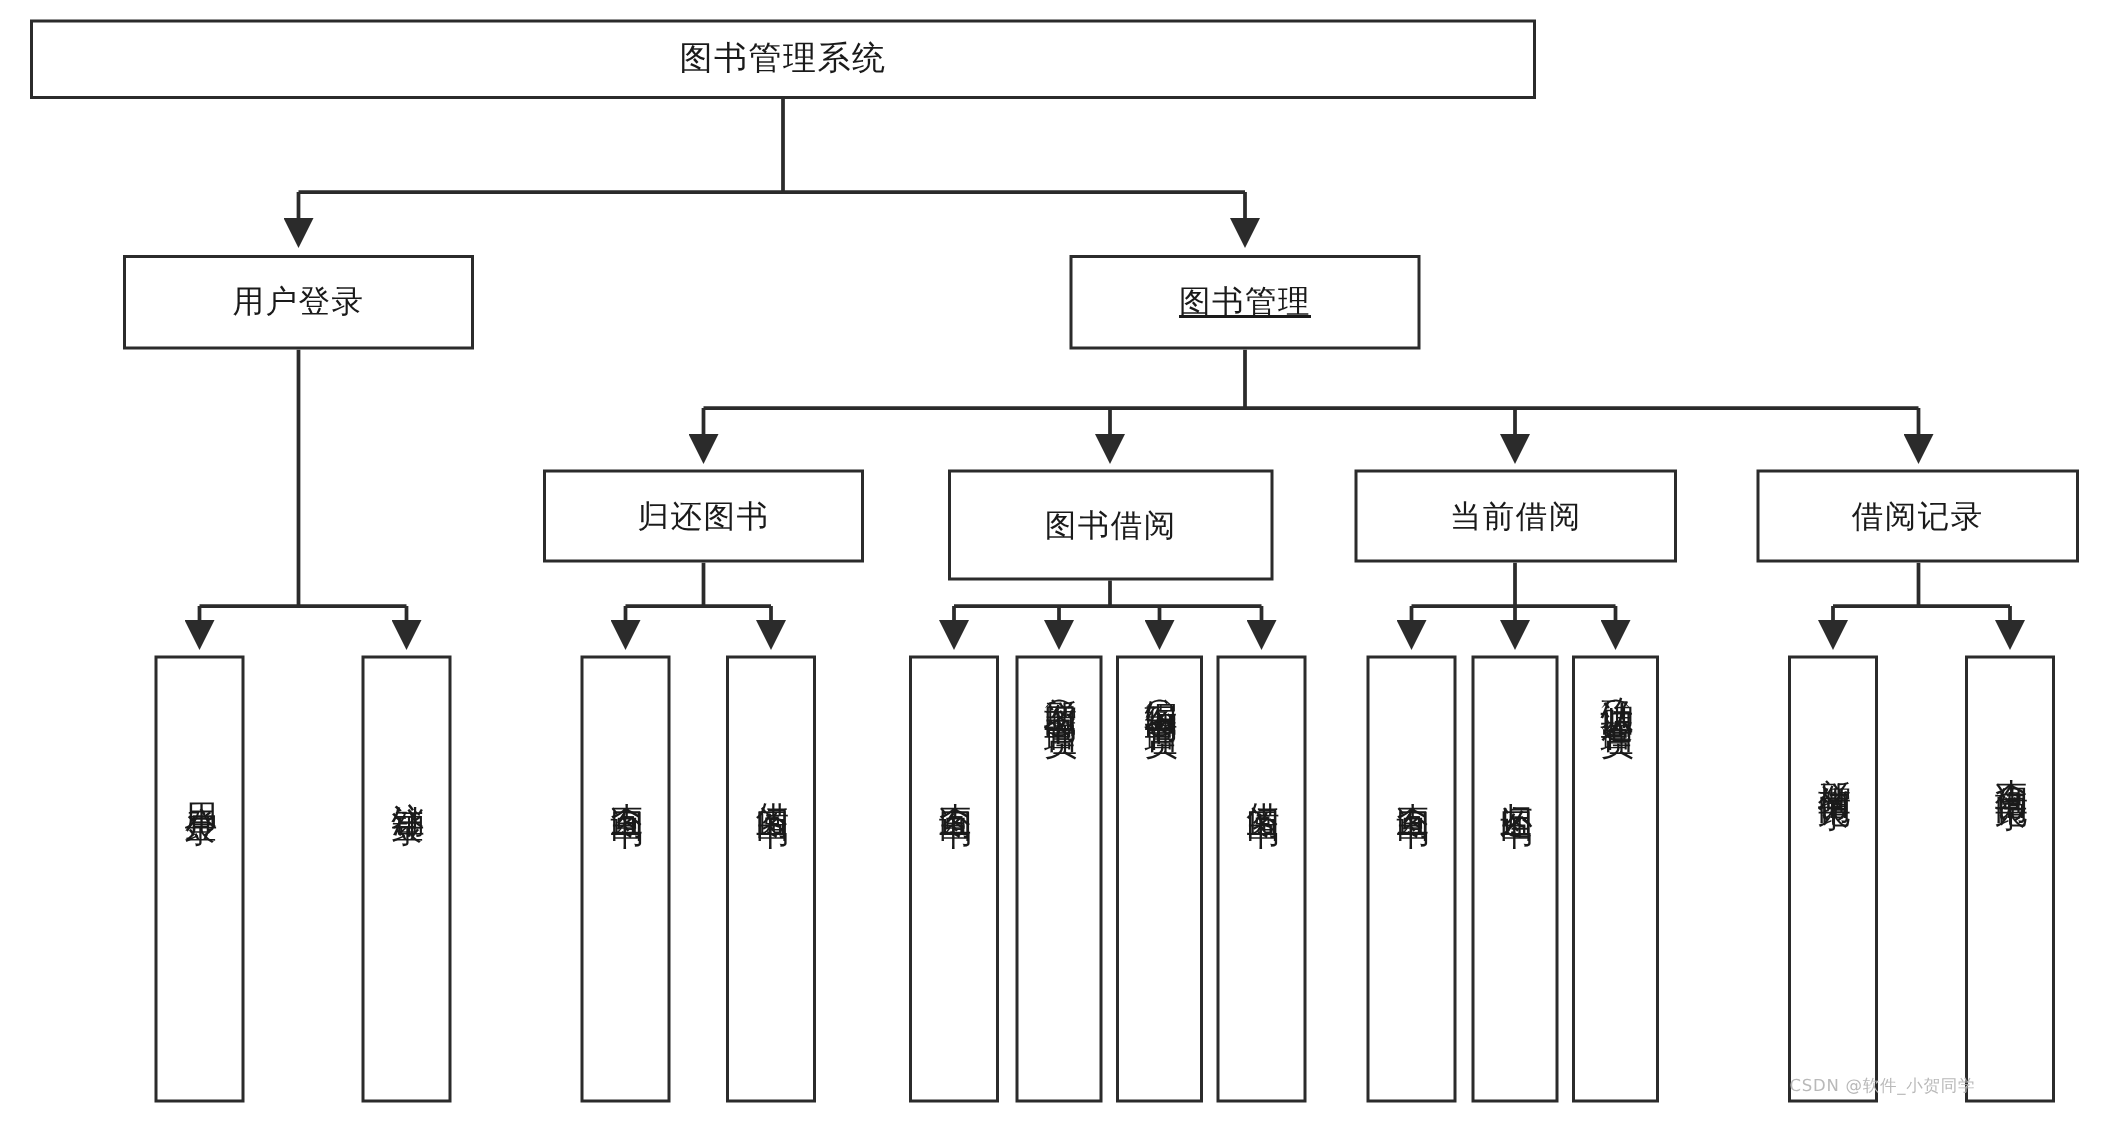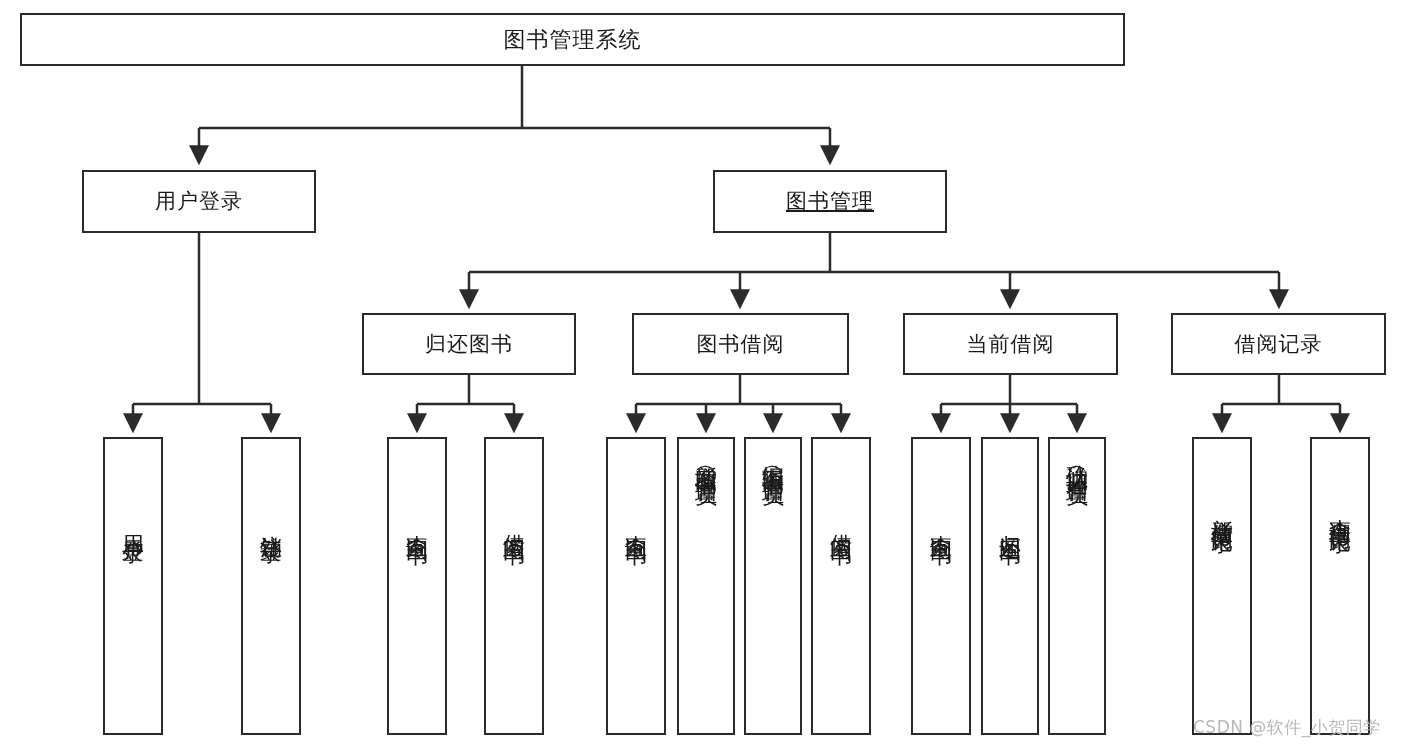--- a/index.html
+++ b/index.html
@@ -68,21 +68,21 @@
     margin-top: 2px;
   }
   .node.v.mid .lbl {
     margin-top: 72px;
   }
   .node.v.mid2 .lbl {
     margin-top: 56px;
   }
   .watermark {
     position: absolute;
-    font-size: 17px;
+    font-size: 11px;
     color: #b9b9b9;
     letter-spacing: 0.5px;
     white-space: nowrap;
     user-select: none;
   }
 </style>
 </head>
 <body>
 
 <div id="canvas">
@@ -130,37 +130,37 @@
       <path d="M 1010 404 L 1010 430" marker-end="url(#arrow)"></path>
       <path d="M 1077 404 L 1077 430" marker-end="url(#arrow)"></path>
 
       <path d="M 1279 375 L 1279 404"></path>
       <path d="M 1222 404 L 1340 404"></path>
       <path d="M 1222 404 L 1222 430" marker-end="url(#arrow)"></path>
       <path d="M 1340 404 L 1340 430" marker-end="url(#arrow)"></path>
     </g>
   </svg>
 
-  <div class="node h root" style="left:20px; top:13px; width:1105px; height:53px;">
+  <div class="node h root" style="left:20px; top:13px; width:1004px; height:53px;">
     <span class="lbl">图书管理系统</span>
   </div>
 
   <div class="node h" style="left:82px; top:170px; width:234px; height:63px;">
     <span class="lbl">用户登录</span>
   </div>
 
   <div class="node h" style="left:713px; top:170px; width:234px; height:63px;text-decoration:underline;">
     <span class="lbl">图书管理</span>
   </div>
 
   <div class="node h" style="left:362px; top:313px; width:214px; height:62px;">
     <span class="lbl">归还图书</span>
   </div>
 
-  <div class="node h" style="left:632px; top:313px; width:217px; height:62px;">
+  <div class="node h" style="left:632px; top:313px; width:217px; height:74px;">
     <span class="lbl">图书借阅</span>
   </div>
 
   <div class="node h" style="left:903px; top:313px; width:215px; height:62px;">
     <span class="lbl">当前借阅</span>
   </div>
 
   <div class="node h" style="left:1171px; top:313px; width:215px; height:62px;">
     <span class="lbl">借阅记录</span>
   </div>

